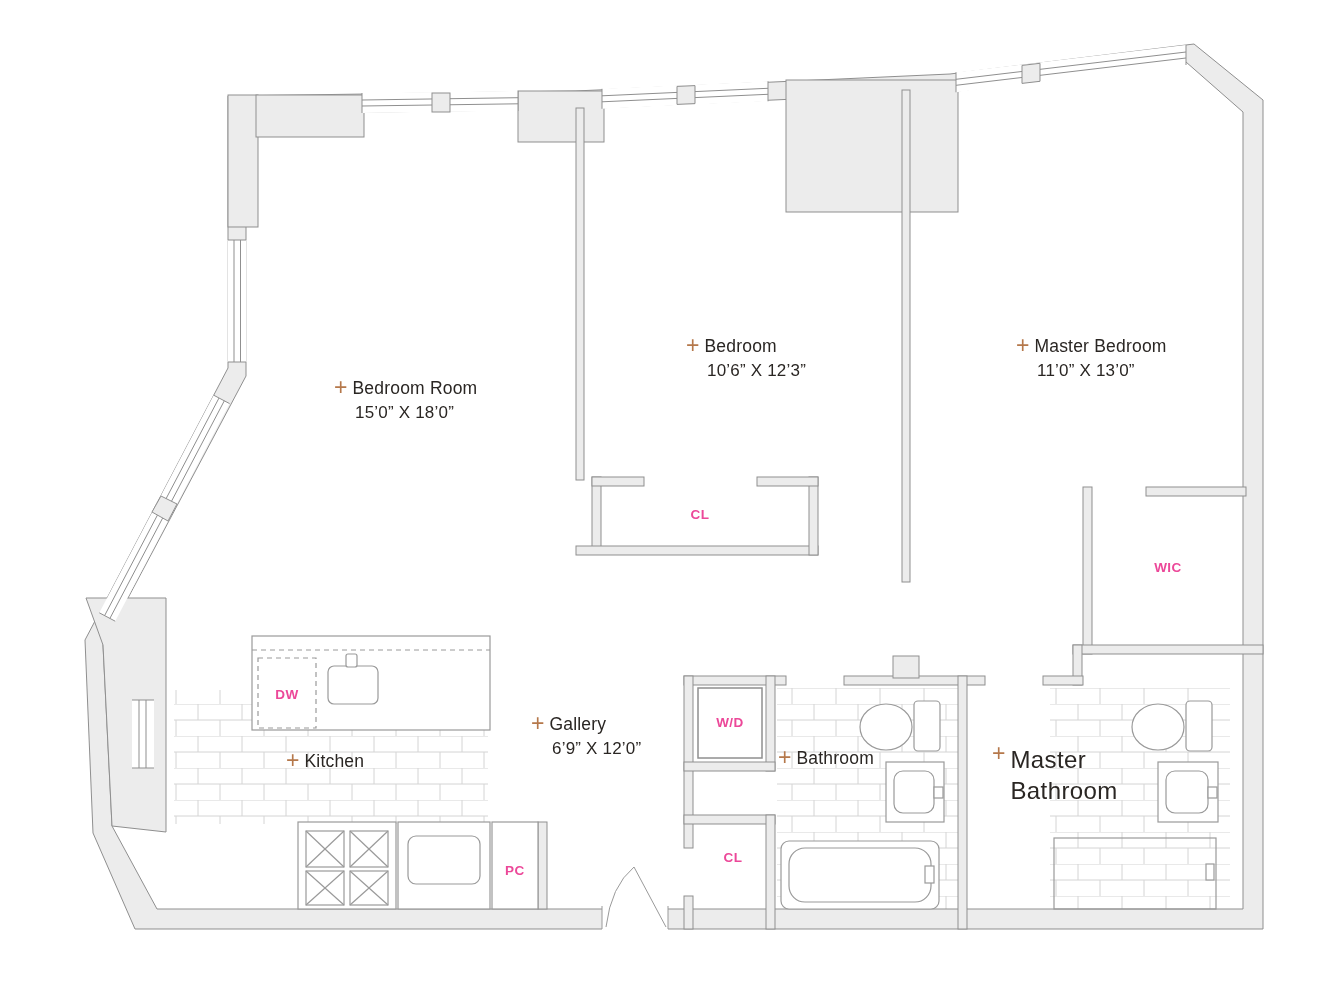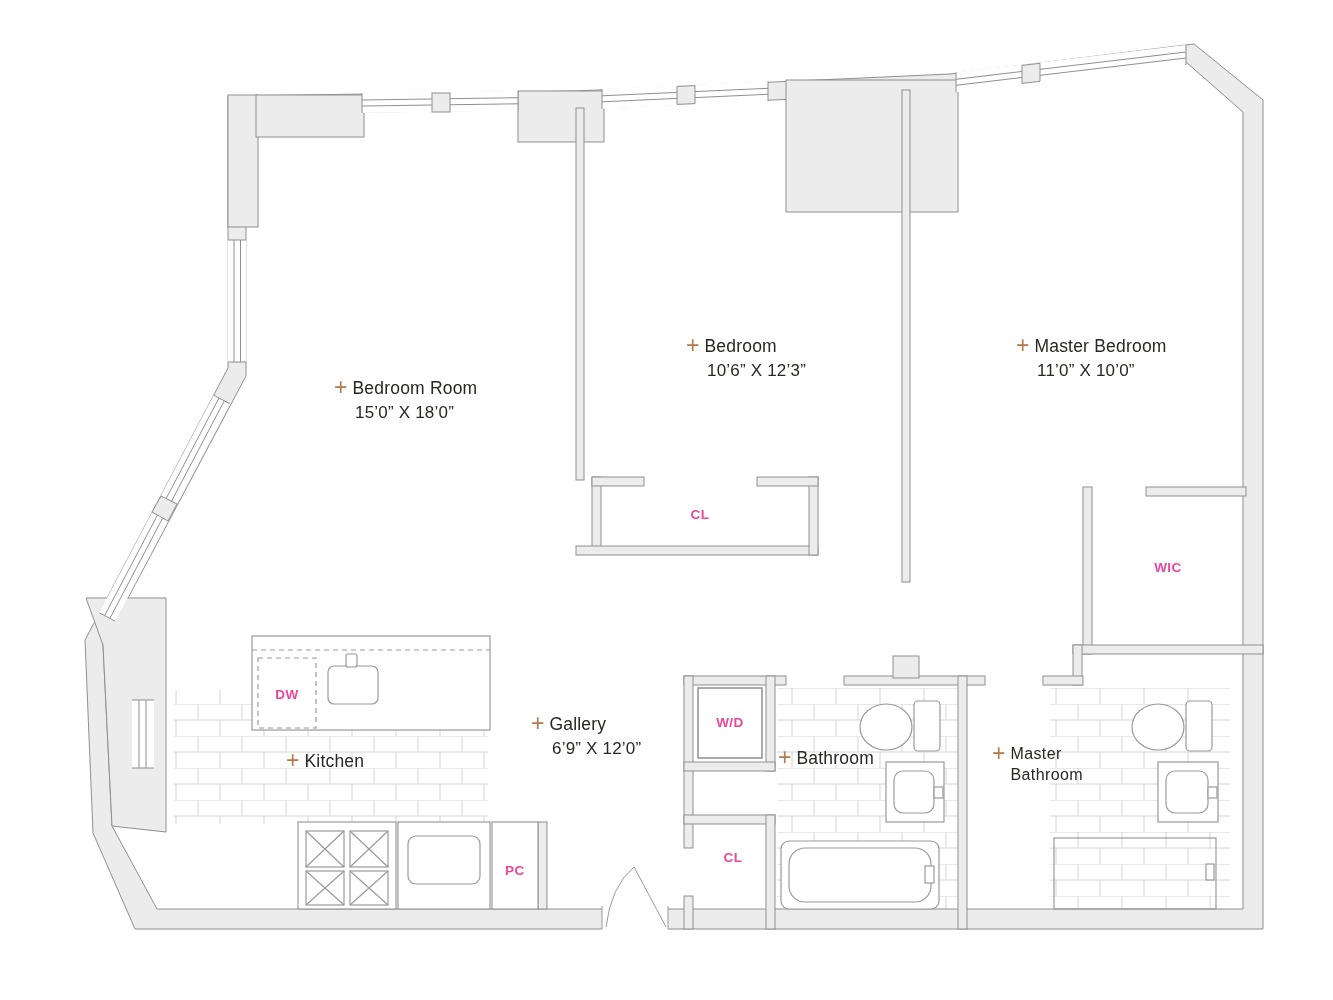--- a/index.html
+++ b/index.html
@@ -5,21 +5,21 @@
   html,body{margin:0;padding:0;background:#ffffff;}
   .stage{position:relative;width:1333px;height:1000px;background:#ffffff;overflow:hidden;
          font-family:"Liberation Sans", sans-serif;}
   .stage svg{position:absolute;left:0;top:0;}
   .room-label{position:absolute;color:#2a2623;}
   .room-label .line1{display:flex;align-items:flex-start;}
   .room-label .marker{color:#b5784b;font-size:23px;line-height:14px;font-weight:400;
                       margin-right:5px;margin-top:2px;}
   .room-label .name{font-size:17.5px;letter-spacing:.2px;line-height:1.2;}
   .room-label .dims{font-size:17px;letter-spacing:.2px;padding-left:21px;margin-top:4px;}
-  .room-label.big .name{font-size:16px;letter-spacing:.4px;line-height:1.3;width:110px;}
+  .room-label.big .name{font-size:24px;letter-spacing:.4px;line-height:1.3;width:110px;}
   .ann{position:absolute;transform:translate(-50%,-50%);font-size:13.5px;font-weight:bold;
        color:#ec4899;letter-spacing:.5px;white-space:nowrap;}
 </style>
 </head>
 <body>
 
 <div class="stage">
 
 <svg width="1333" height="1000" viewBox="0 0 1333 1000">
   <defs>
@@ -210,21 +210,21 @@
     <span class="name">Bedroom</span>
   </div>
   <div class="dims">10’6” X 12’3”</div>
 </div>
 
 <div class="room-label" style="left:1016px;top:336px">
   <div class="line1">
     <span class="marker">+</span>
     <span class="name">Master Bedroom</span>
   </div>
-  <div class="dims">11’0” X 10’0”</div>
+  <div class="dims">11’0” X 13’0”</div>
 </div>
 
 <div class="room-label" style="left:531px;top:714px">
   <div class="line1">
     <span class="marker">+</span>
     <span class="name">Gallery</span>
   </div>
   <div class="dims">6’9” X 12’0”</div>
 </div>
 

